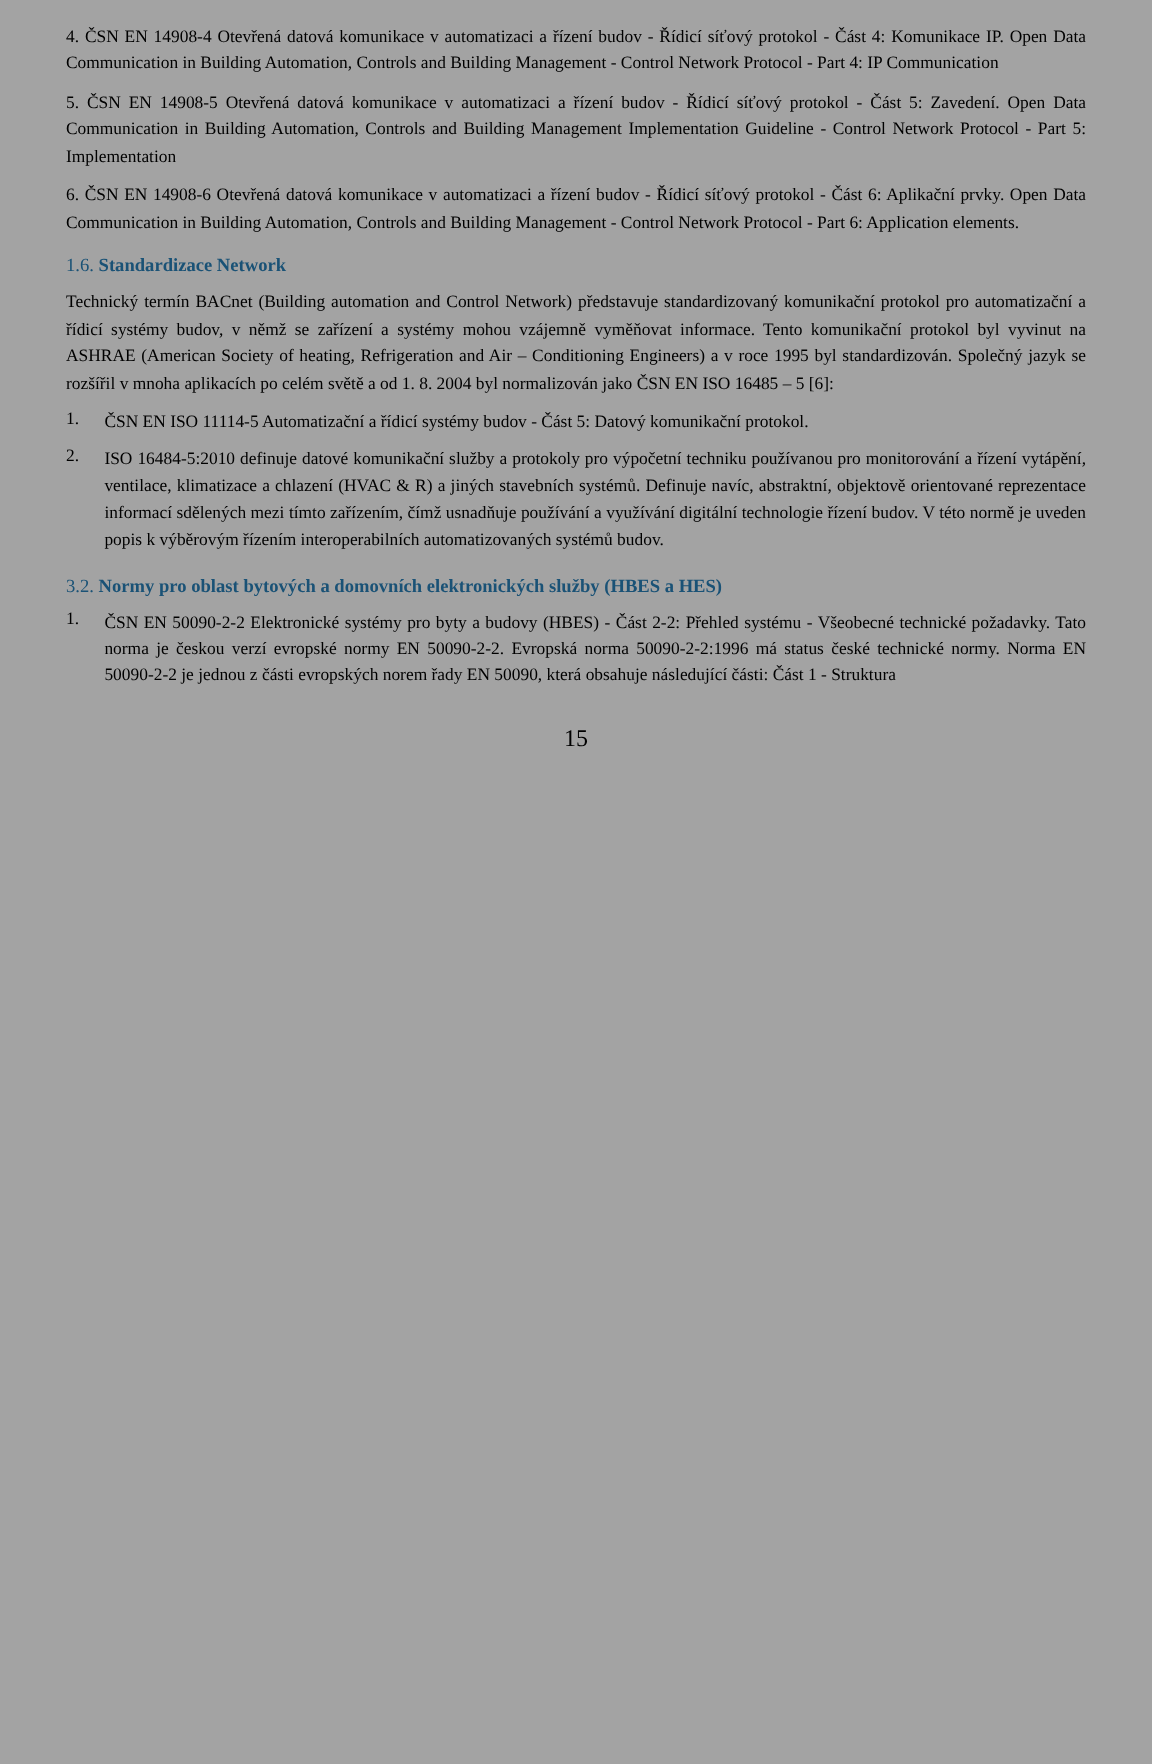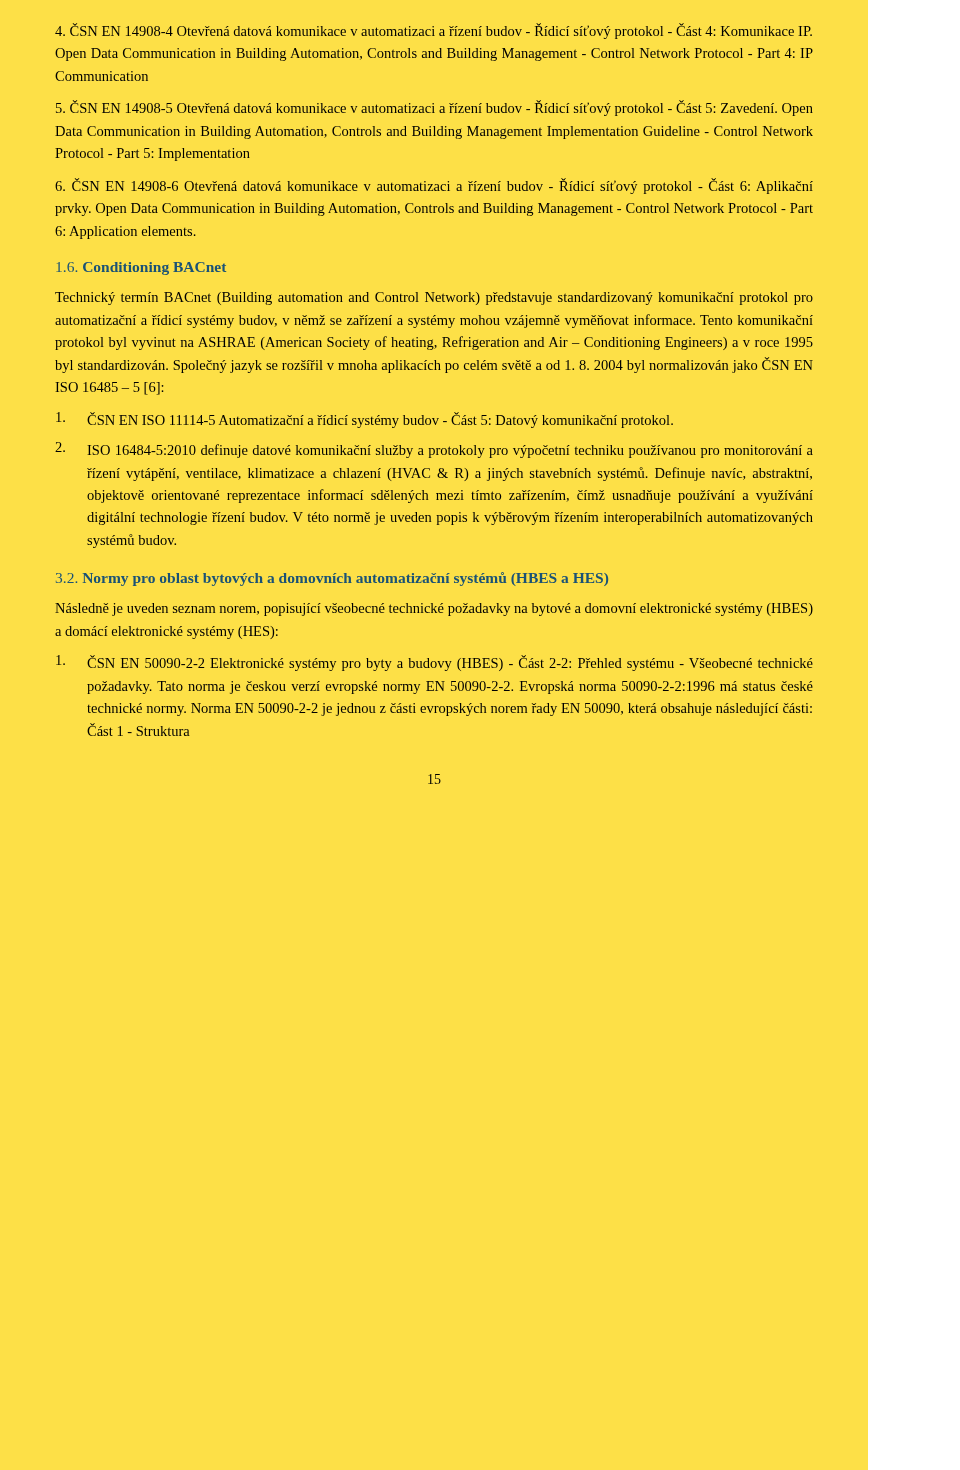--- a/index.html
+++ b/index.html
@@ -11,23 +11,23 @@
     body {
       font-family: "Times New Roman", Times, serif;
       font-size: 14.5px;
       color: #000000;
       background: #ffffff;
       width: 960px;
       min-height: 1470px;
     }
 
     .page {
-      width: 868px;
+      width: 960px;
       min-height: 1470px;
-      background: #fde047;
+      background: #a3a3a3;
       padding: 20px 55px 40px 55px;
       position: relative;
     }
 
     .content-block {
       margin-bottom: 10px;
       text-align: justify;
       line-height: 1.55;
     }
 
@@ -61,66 +61,63 @@
     }
 
     .two-col-item .col-text {
       text-align: justify;
       line-height: 1.55;
     }
 
     .page-number {
       text-align: center;
       margin-top: 30px;
-      font-size: 14px;
+      font-size: 20px;
     }
 
     .section-num-bold {
       font-weight: normal;
       color: #1a5276;
     }
   </style>
 </head>
 <body>
 
 <div class="page">
 
   <div class="top-item" style="display: block;"><span style="font-weight:normal;">4.</span> ČSN EN 14908-4 Otevřená datová komunikace v automatizaci a řízení budov - Řídicí síťový protokol - Část 4: Komunikace IP. Open Data Communication in Building Automation, Controls and Building Management - Control Network Protocol - Part 4: IP Communication</div>
 
   <div class="top-item" style="display: block;"><span style="font-weight:normal;">5.</span> ČSN EN 14908-5 Otevřená datová komunikace v automatizaci a řízení budov - Řídicí síťový protokol - Část 5: Zavedení. Open Data Communication in Building Automation, Controls and Building Management Implementation Guideline - Control Network Protocol - Part 5: Implementation</div>
 
   <div class="top-item" style="display: block;"><span style="font-weight:normal;">6.</span> ČSN EN 14908-6 Otevřená datová komunikace v automatizaci a řízení budov - Řídicí síťový protokol - Část 6: Aplikační prvky. Open Data Communication in Building Automation, Controls and Building Management - Control Network Protocol - Part 6: Application elements.</div>
 
   <div class="section-heading">
     <span class="section-num-bold">1.6.</span>
-    <span>Conditioning BACnet</span>
+    <span>Standardizace Network</span>
   </div>
 
   <div class="content-block">
     <p>Technický termín BACnet (Building automation and Control Network) představuje standardizovaný komunikační protokol pro automatizační a řídicí systémy budov, v němž se zařízení a systémy mohou vzájemně vyměňovat informace. Tento komunikační protokol byl vyvinut na ASHRAE (American Society of heating, Refrigeration and Air – Conditioning Engineers) a v roce 1995 byl standardizován. Společný jazyk se rozšířil v mnoha aplikacích po celém světě a od 1. 8. 2004 byl normalizován jako ČSN EN ISO 16485 – 5 [6]:</p>
   </div>
 
   <div class="two-col-item">
     <span class="col-num">1.</span>
     <span class="col-text">ČSN EN ISO 11114-5 Automatizační a řídicí systémy budov - Část 5: Datový komunikační protokol.</span>
   </div>
 
   <div class="two-col-item">
     <span class="col-num">2.</span>
     <span class="col-text">ISO 16484-5:2010 definuje datové komunikační služby a protokoly pro výpočetní techniku používanou pro monitorování a řízení vytápění, ventilace, klimatizace a chlazení (HVAC &amp; R) a jiných stavebních systémů. Definuje navíc, abstraktní, objektově orientované reprezentace informací sdělených mezi tímto zařízením, čímž usnadňuje používání a využívání digitální technologie řízení budov. V této normě je uveden popis k výběrovým řízením interoperabilních automatizovaných systémů budov.</span>
   </div>
 
   <div class="section-heading" style="margin-top: 18px;">
     <span class="section-num-bold">3.2.</span>
-    <span>Normy pro oblast bytových a domovních automatizační systémů (HBES a HES)</span>
+    <span>Normy pro oblast bytových a domovních elektronických služby (HBES a HES)</span>
   </div>
 
-  <div class="content-block">
-    <p>Následně je uveden seznam norem, popisující všeobecné technické požadavky na bytové a domovní elektronické systémy (HBES) a domácí elektronické systémy (HES):</p>
-  </div>
 
   <div class="two-col-item">
     <span class="col-num">1.</span>
     <span class="col-text">ČSN EN 50090-2-2 Elektronické systémy pro byty a budovy (HBES) - Část 2-2: Přehled systému - Všeobecné technické požadavky. Tato norma je českou verzí evropské normy EN 50090-2-2. Evropská norma 50090-2-2:1996 má status české technické normy. Norma EN 50090-2-2 je jednou z části evropských norem řady EN 50090, která obsahuje následující části: Část 1 - Struktura</span>
   </div>
 
   <div class="page-number">
     <span>15</span>
   </div>
 

